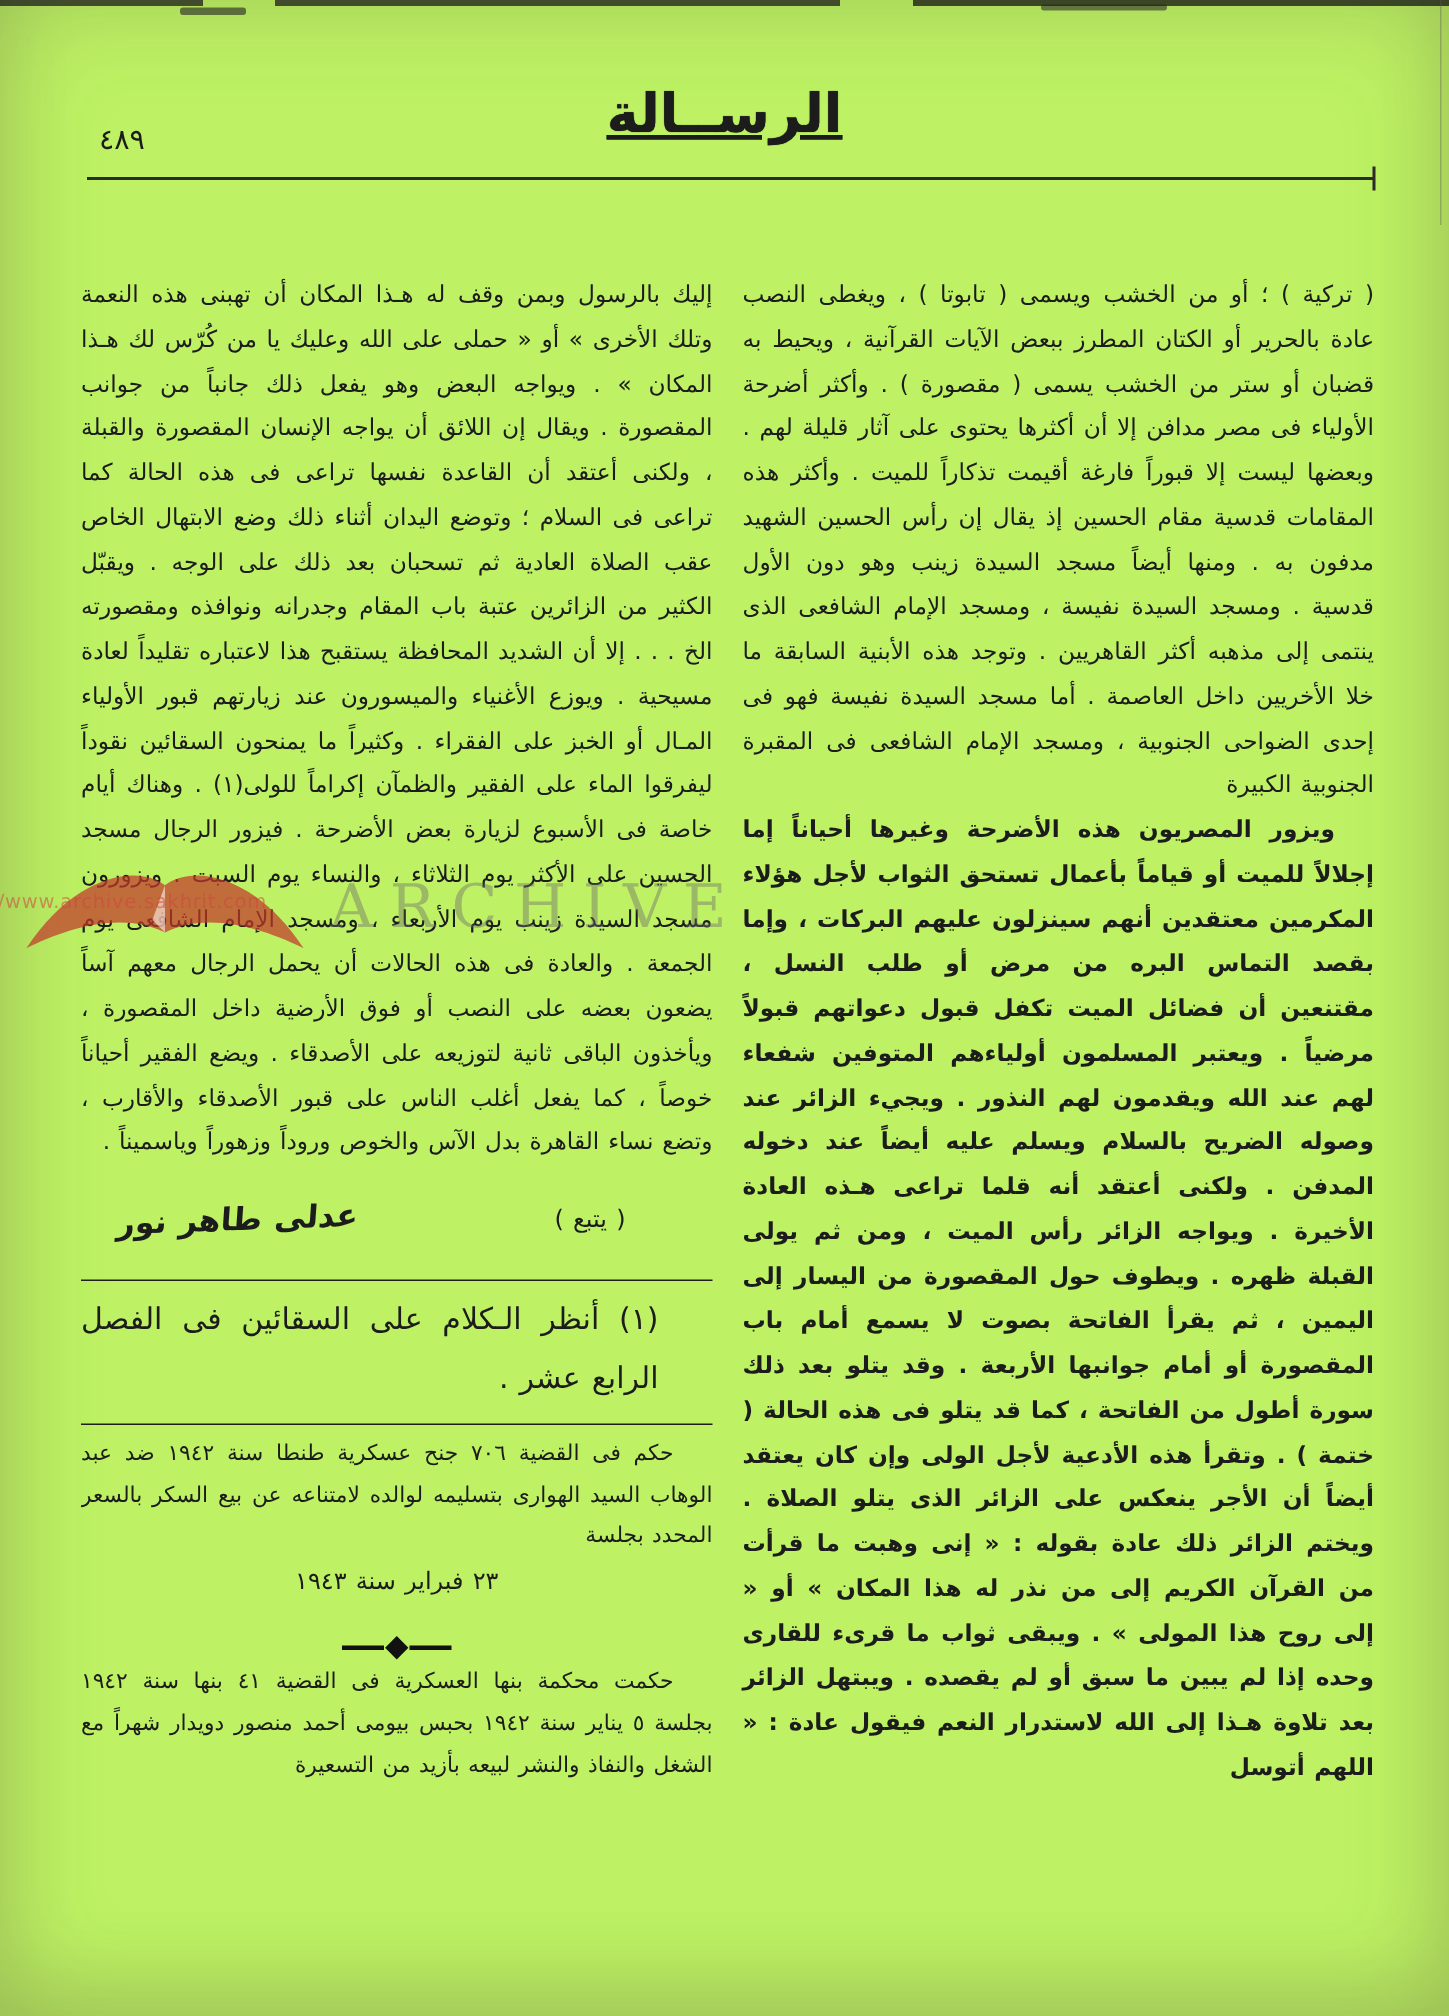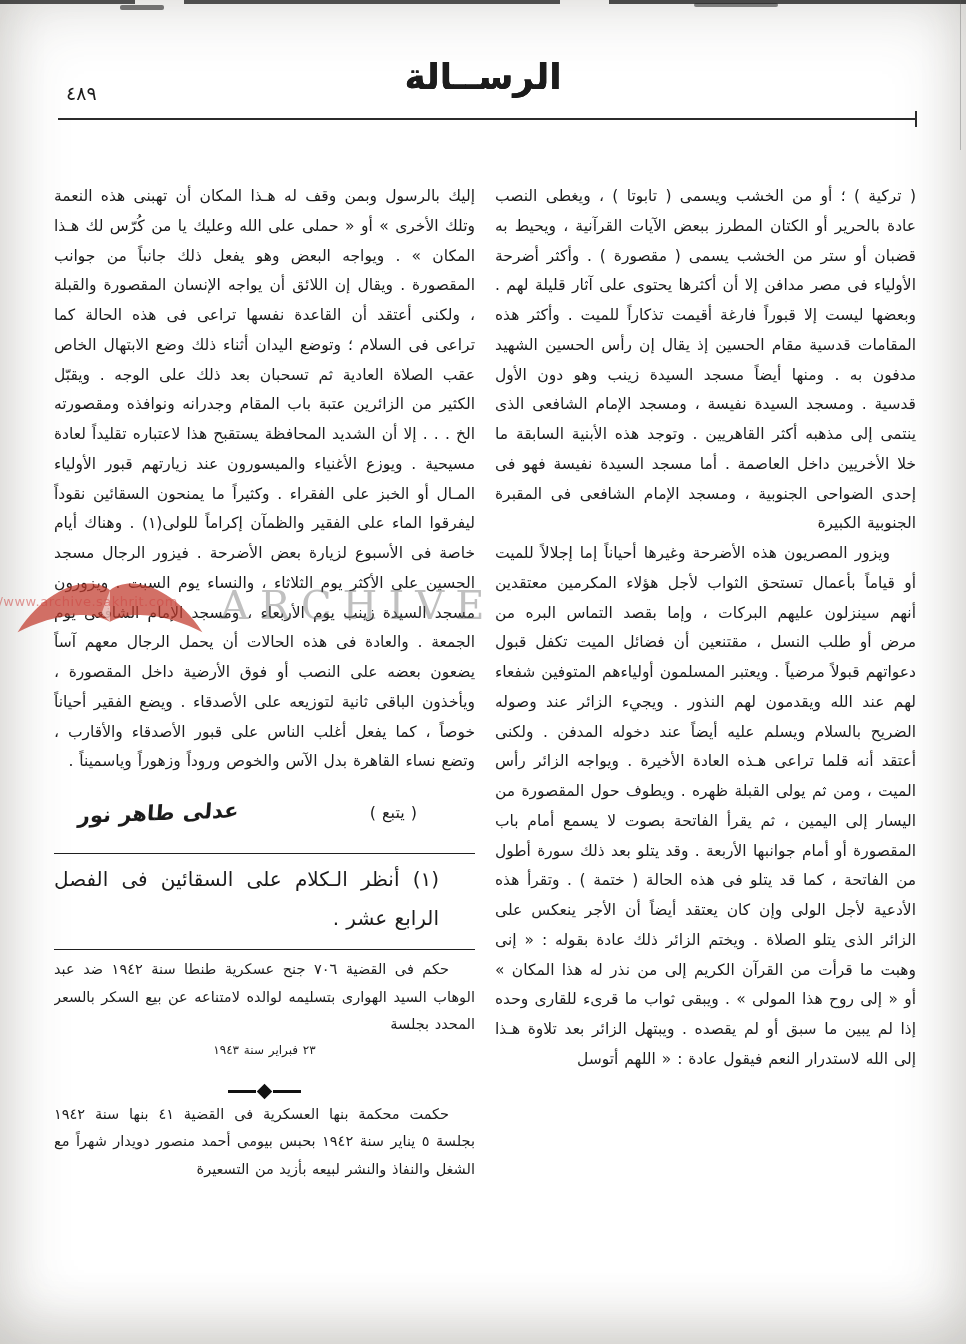--- a/index.html
+++ b/index.html
@@ -1,57 +1,57 @@
 <!DOCTYPE html>
 <html lang="ar"><head>
 <meta charset="utf-8">
 <style>
   html,body{margin:0;padding:0;background:#d8d5cf;}
   .page{
     position:relative;
     width:966px;height:1344px;
     margin:0 auto;
-    background:#ffffff;
+    background:#bef264;
     overflow:hidden;
     font-family:"DejaVu Sans",sans-serif;
     color:#1c1c1c;
     box-shadow:inset 0 0 70px rgba(70,62,50,.22), inset 0 -25px 50px rgba(70,62,50,.12);
   }
   
   .scan-top{position:absolute;top:0;left:0;right:0;height:4px;opacity:.75;
     background:linear-gradient(90deg,#1b1b1b 0 14%,transparent 14% 19%,#1b1b1b 19% 58%,transparent 58% 63%,#141414 63% 100%);}
   .scan-right{position:absolute;top:0;right:5px;width:1px;height:150px;background:#555;opacity:.35;}
   .blob1{position:absolute;top:5px;left:120px;width:44px;height:5px;background:#222;opacity:.6;border-radius:2px;}
   .blob2{position:absolute;top:3px;right:188px;width:84px;height:4px;background:#222;opacity:.55;border-radius:2px;}
   
   .pagenum{position:absolute;top:82px;left:66px;font-size:19px;letter-spacing:1px;}
   .masthead{position:absolute;top:56px;left:0;right:0;margin:0;text-align:center;
     font-size:36px;font-weight:700;font-family:"DejaVu Sans",sans-serif;
-    text-shadow:0 0 .6px #000;}
+    text-shadow:0 0 .6px #000;text-decoration:underline;}
   .header-rule{position:absolute;top:118px;left:58px;right:50px;height:2px;background:#2b2b2b;}
   .header-rule::after{content:"";position:absolute;right:-1px;top:-7px;width:2px;height:16px;background:#2b2b2b;}
   
   .watermark{position:absolute;top:568px;left:0;right:0;z-index:3;display:flex;align-items:center;pointer-events:none;}
   .wm-logo-wrap{position:relative;width:220px;height:86px;display:flex;justify-content:center;}
   .wm-url{position:absolute;top:26px;left:-40px;white-space:nowrap;color:rgba(205,70,65,.55);font-size:13px;letter-spacing:.5px;}
   .wm-text{font-family:"DejaVu Serif",serif;font-size:40px;letter-spacing:11px;color:rgba(104,104,104,.42);margin-top:-12px;line-height:1;}
   
   .columns{position:absolute;top:138px;left:54px;right:50px;bottom:34px;
     display:flex;direction:rtl;gap:20px;overflow:hidden;z-index:2;}
   .col{flex:1;text-align:justify;font-size:15.5px;line-height:1.92;word-spacing:1px;margin-top:44px;}
   .col p{margin:0;}
-  .indent{text-indent:26px;}
+  .indent{text-indent:26px;font-weight:bold;}
   .sig-row{display:flex;justify-content:space-between;align-items:center;direction:rtl;
     padding:16px 58px 8px 24px;}
   .yutba{font-size:16px;}
   .signature{font-size:21px;font-weight:700;transform:rotate(-2deg) skewX(-6deg);letter-spacing:1px;}
   hr.rule{border:0;border-top:1.6px solid #1f1f1f;margin:12px 0 6px;}
   .footnote{font-size:20px;padding-right:36px;margin:4px 0 6px;}
   .notice{font-size:14.5px;line-height:1.9;text-indent:26px;margin:18px 8px 0 4px;}
-  .notice-date{font-size:12px;text-align:center;margin:2px 0 0;}
+  .notice-date{font-size:16px;text-align:center;margin:2px 0 0;}
   .divider{display:flex;align-items:center;justify-content:center;margin:24px 0 4px;}
   .divider .bar{width:28px;height:3px;background:#111;}
   .divider .diamond{width:11px;height:11px;background:#111;transform:rotate(45deg);margin:0 3px;}
 </style>
 </head>
 <body>
 
 <div class="page">
 
   <div class="scan-top"></div>

